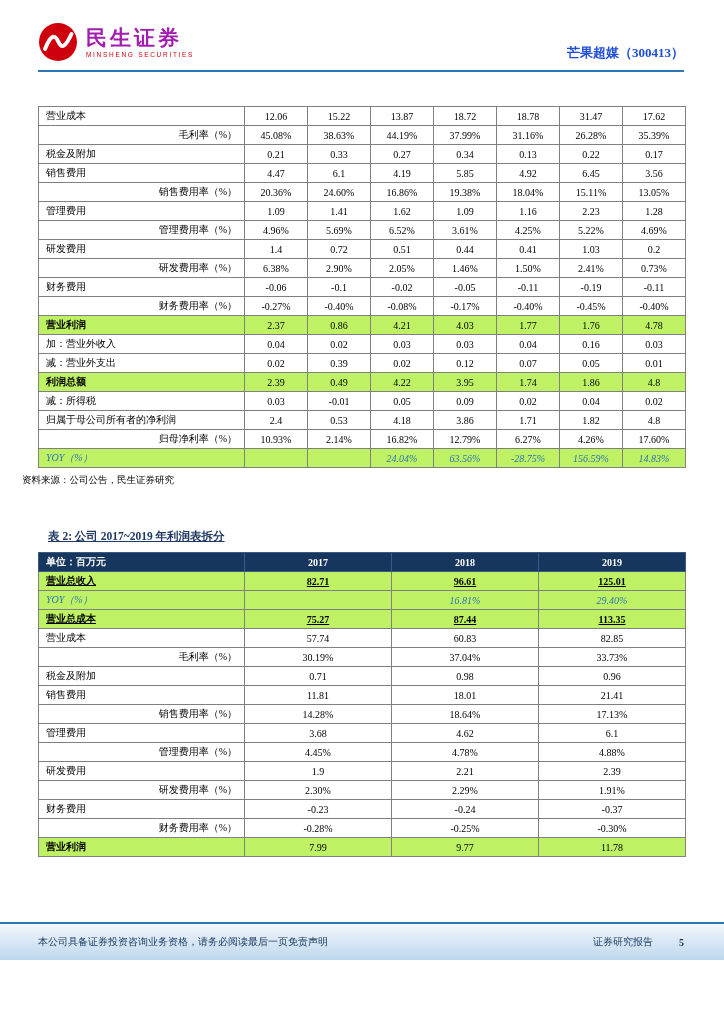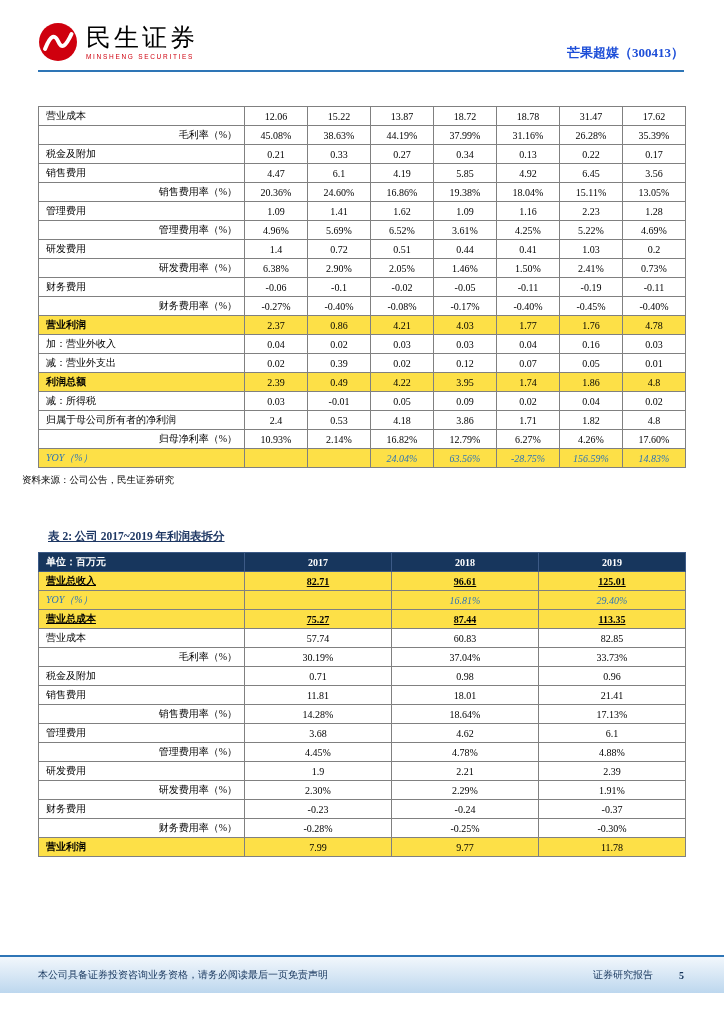--- a/index.html
+++ b/index.html
@@ -16,21 +16,21 @@
   .header {
     display:flex; justify-content:space-between; align-items:flex-end;
     margin:22px 40px 0 38px; padding-bottom:8px;
     border-bottom:2px solid #2e75b6;
   }
   .brand { display:flex; align-items:center; gap:8px; }
   .brand-mark { width:40px; height:40px; flex:0 0 auto; }
   .brand-text { display:flex; flex-direction:column; line-height:1.1; }
   .brand-cn {
     font-family:"Liberation Sans","DejaVu Sans",sans-serif;
-    font-size:25px; font-weight:normal; color:#000000; letter-spacing:3px;
+    font-size:21px; font-weight:bold; color:#a21caf; letter-spacing:3px;
   }
   .brand-en {
     font-family:"Liberation Sans","DejaVu Sans",sans-serif;
     font-size:6.5px; color:#cf000e; letter-spacing:1.7px; margin-top:2px;
   }
   .doc-title { font-size:13px; font-weight:bold; color:#1d4ed8; }
 
   
   table.data-table {
     border-collapse:collapse; table-layout:fixed;
@@ -42,39 +42,39 @@
   }
   .data-table thead th {
     background:#17365d; color:#ffffff; font-weight:bold;
     border:1px solid #3c5a86;
   }
   .data-table thead th.label-head { text-align:left; }
   .data-table thead th.year-head { text-align:center; }
   .data-table td.label { text-align:left; }
   .data-table td.label.right { text-align:right; }
   .data-table td.val { text-align:center; }
-  .data-table tr.hl td { background:#fde047; }
+  .data-table tr.hl td { background:#bef264; }
   .ls-b  { font-weight:bold; }
   .ls-bi { font-weight:bold; font-style:italic; }
   .ls-bu { font-weight:bold; text-decoration:underline; }
   .ls-yoy { color:#2e75b6; font-style:italic; }
   .vs-bu { font-weight:bold; text-decoration:underline; }
   .vs-yoy { color:#2e75b6; font-style:italic; }
 
   #table1 { margin-top:34px; }
   .source-note { margin:6px 40px 0 22px; font-size:9.5px; color:#000; }
 
   .table2-title {
     margin:42px 40px 8px 48px;
     font-size:11.5px; font-weight:bold; color:#1f3864;text-decoration:underline;
   }
 
   
   .footer {
-    position:absolute; left:0; right:0; top:933px; height:38px;
+    position:absolute; left:0; right:0; top:900px; height:38px;
     border-top:2px solid #2e75b6;
     background:linear-gradient(to bottom,#f2f7fc 0%,#bdd7ee 100%);
     display:flex; align-items:center; justify-content:space-between;
     padding:0 40px 0 38px;
     font-size:10px; color:#17365d;
   }
   .footer-right { display:flex; align-items:center; gap:26px; }
   .page-number { font-weight:bold; }
 </style>
 </head>

